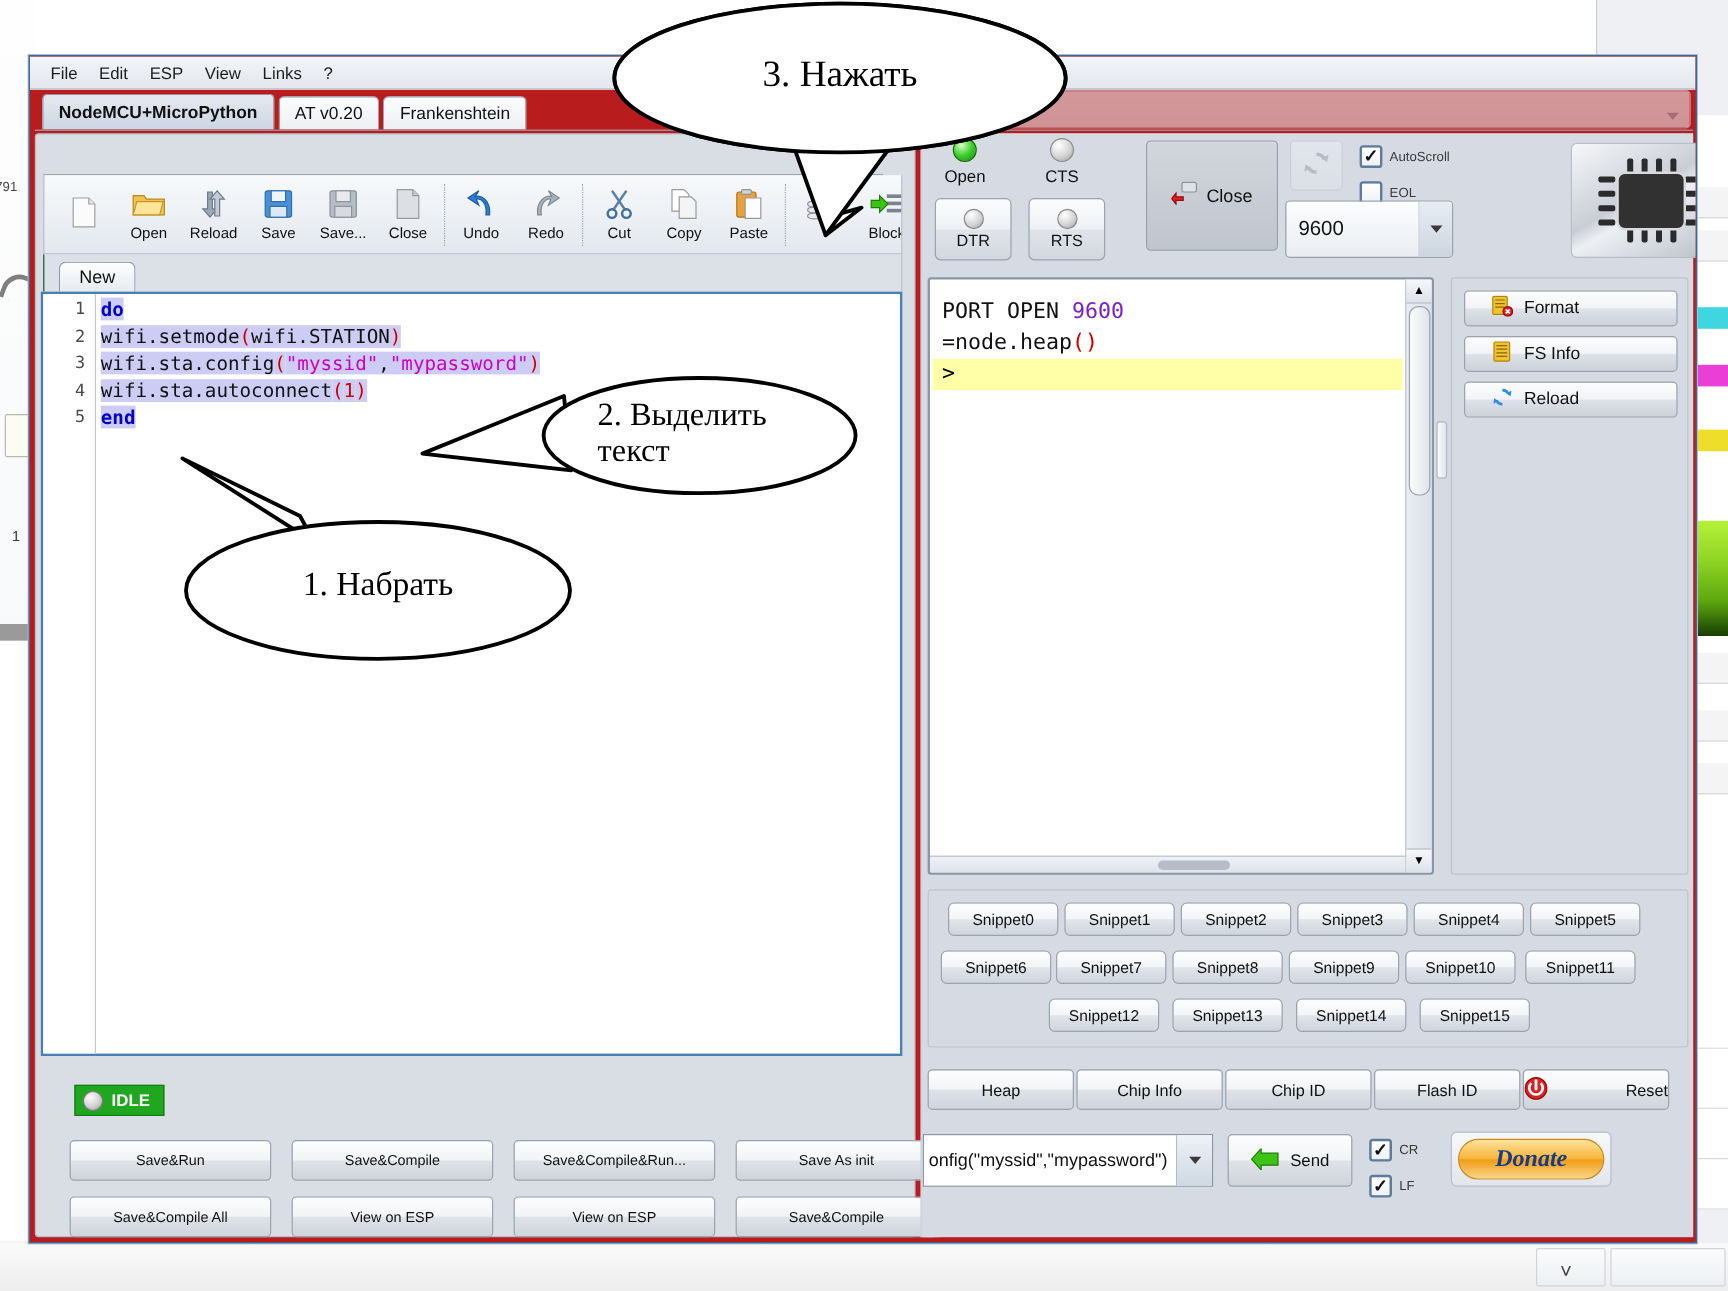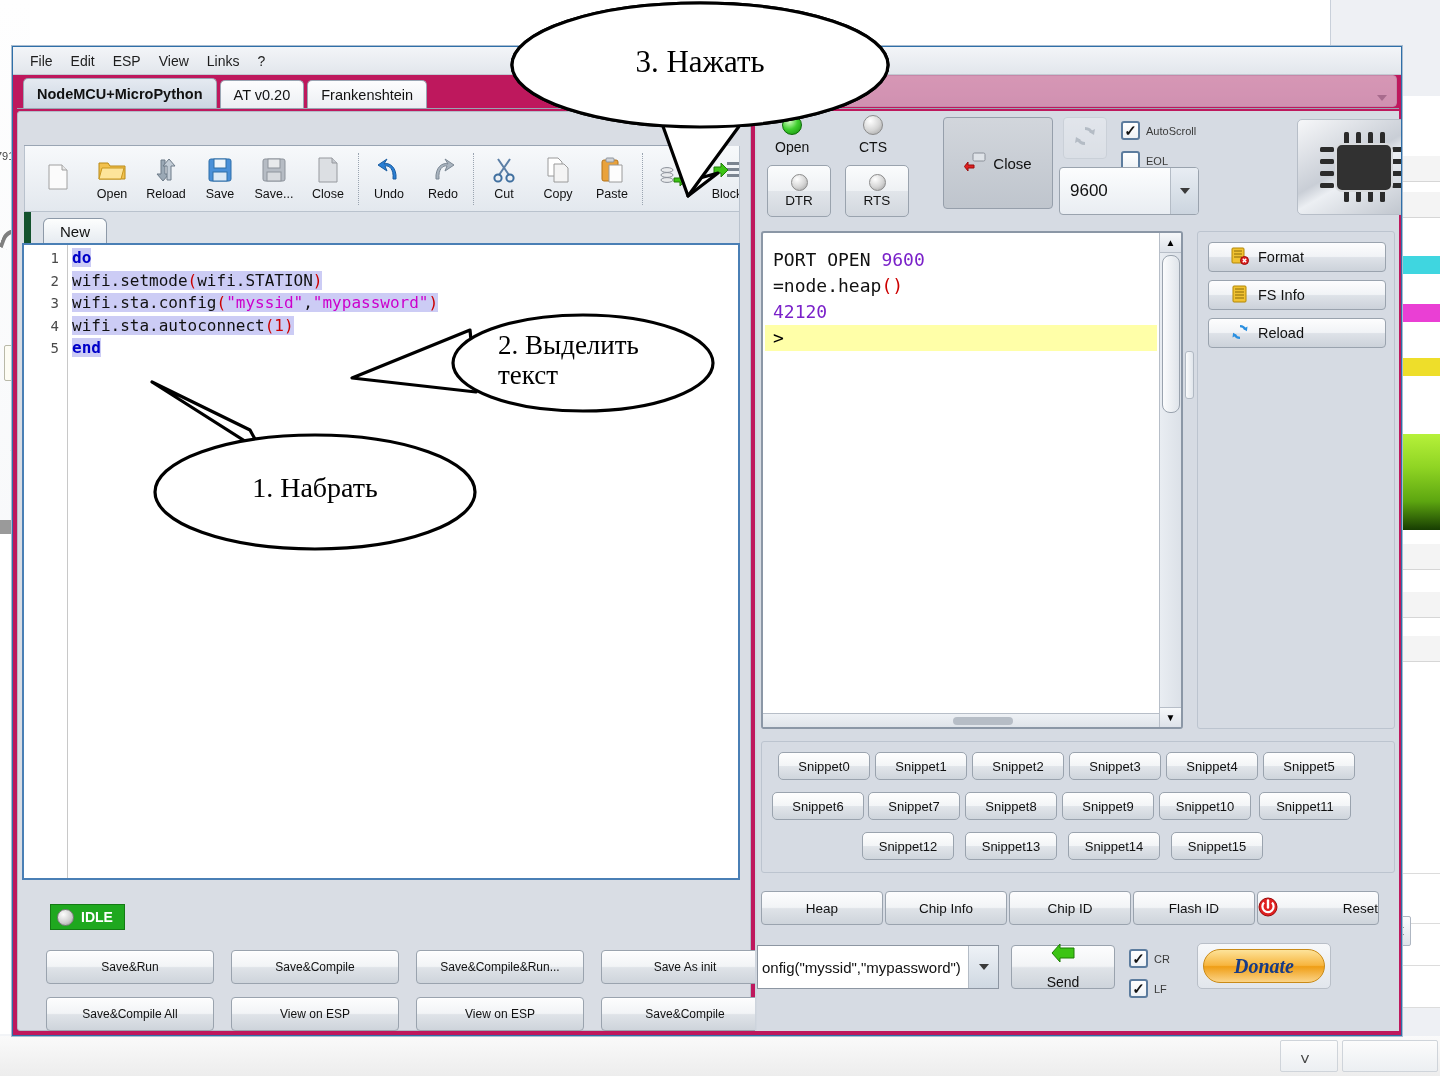--- a/index.html
+++ b/index.html
@@ -70,22 +70,22 @@
     background:linear-gradient(180deg,#fafafa,#ededed);
   }
   #bg-bottom .bb-tile {
     position:absolute; bottom:4px; height:32px; border:1px solid #cfd4da;
     background:linear-gradient(180deg,#fcfcfc,#eceff2); border-radius:2px;
   }
   #bg-bottom .bb-chev { position:absolute; left:52px; bottom:6px; font-size:17px; color:#444; }
 
   
   #app {
-    position:absolute; left:12px; top:46px; width:1390px; height:990px;
-    background:#be185d;
+    position:absolute; left:24px; top:46px; width:1390px; height:990px;
+    background:#b91c1c;
     border:1px solid #2f6fa8;
     box-shadow:0 0 0 1px #a9bcd0;
     overflow:hidden;
   }
 
   
   .menubar {
     position:absolute; left:0; top:0; width:100%; height:28px;
     background:linear-gradient(180deg,#f3f5f8,#e2e6ec);
     border-bottom:1px solid #c3c9d2;
@@ -149,21 +149,21 @@
     align-items:center; justify-content:center; gap:3px; cursor:pointer;
     flex:0 0 auto;
   }
   .tbtn .lbl { font-size:12.5px; color:#111; }
   .tbtn .ico { width:30px; height:28px; display:flex; align-items:center; justify-content:center; }
   .tsep { width:1px; height:52px; border-left:1px dotted #9aa4b0; margin:0 3px; flex:0 0 auto; }
 
   
   #filetabs {
     position:absolute; left:6px; top:100px; width:716px; height:32px;
-    background:#dce1e8; border-left:7px solid #14532d; border-right:1px solid #b9c2cd;
+    background:#dce1e8; border-left:1px solid #14532d; border-right:1px solid #b9c2cd;
     display:flex; align-items:flex-end; padding-left:12px;
   }
   .ftab {
     height:26px; padding:0 16px; display:flex; align-items:center;
     font-size:15px; color:#111;
     background:linear-gradient(180deg,#fdfefe,#e5eaf0);
     border:1px solid #8d99a8; border-bottom:none;
     border-radius:6px 6px 0 0; cursor:pointer;
   }
 
@@ -386,21 +386,21 @@
   #cmdcombo .arw {
     width:30px; height:100%; border-left:1px solid #b4bcc6;
     background:linear-gradient(180deg,#eef2f7,#cfd8e2);
     display:flex; align-items:center; justify-content:center;
   }
   #sendbtn {
     position:absolute; left:254px; top:834px; width:104px; height:44px;
     border:1px solid #9aa3ae; border-radius:4px;
     background:linear-gradient(180deg,#fdfdfe,#f2f4f6 48%,#dfe3e8 52%,#ced4db);
     display:flex; align-items:center; justify-content:center; gap:9px;
-    font-size:14px; color:#111; cursor:pointer;flex-direction:column;
+    font-size:14px; color:#111; cursor:pointer;
   }
   #donate {
     position:absolute; left:440px; top:832px; width:134px; height:46px;
     border:1px solid #b9bfc8; border-radius:5px;
     background:linear-gradient(180deg,#f7f8fa,#e2e6ec);
     display:flex; align-items:center; justify-content:center; cursor:pointer;
   }
   #donate .pill {
     width:122px; height:34px; border-radius:17px;
     border:1px solid #c98a17;
@@ -751,21 +751,20 @@
           </g>
           <rect x="20" y="14" width="56" height="47" rx="6" fill="#313131" stroke="#d8dadd" stroke-width="2"></rect>
         </svg>
       </div>
     </div>
 
     <div id="terminal">
       <div class="out" id="term-out">
           <div><span class="t-w">PORT OPEN </span><span class="t-p">9600</span></div>
           <div><span class="t-w">=node.heap</span><span class="t-r">()</span></div>
-          <div><span class="t-p">42120</span></div>
           <div class="prompt">&gt;</div>
         </div>
       <div class="vsb">
         <div class="ar">▲</div>
         <div class="thumb"></div>
         <div class="ar bot">▼</div>
       </div>
       <div class="hsb">
         <div class="thumb"></div>
       </div>

